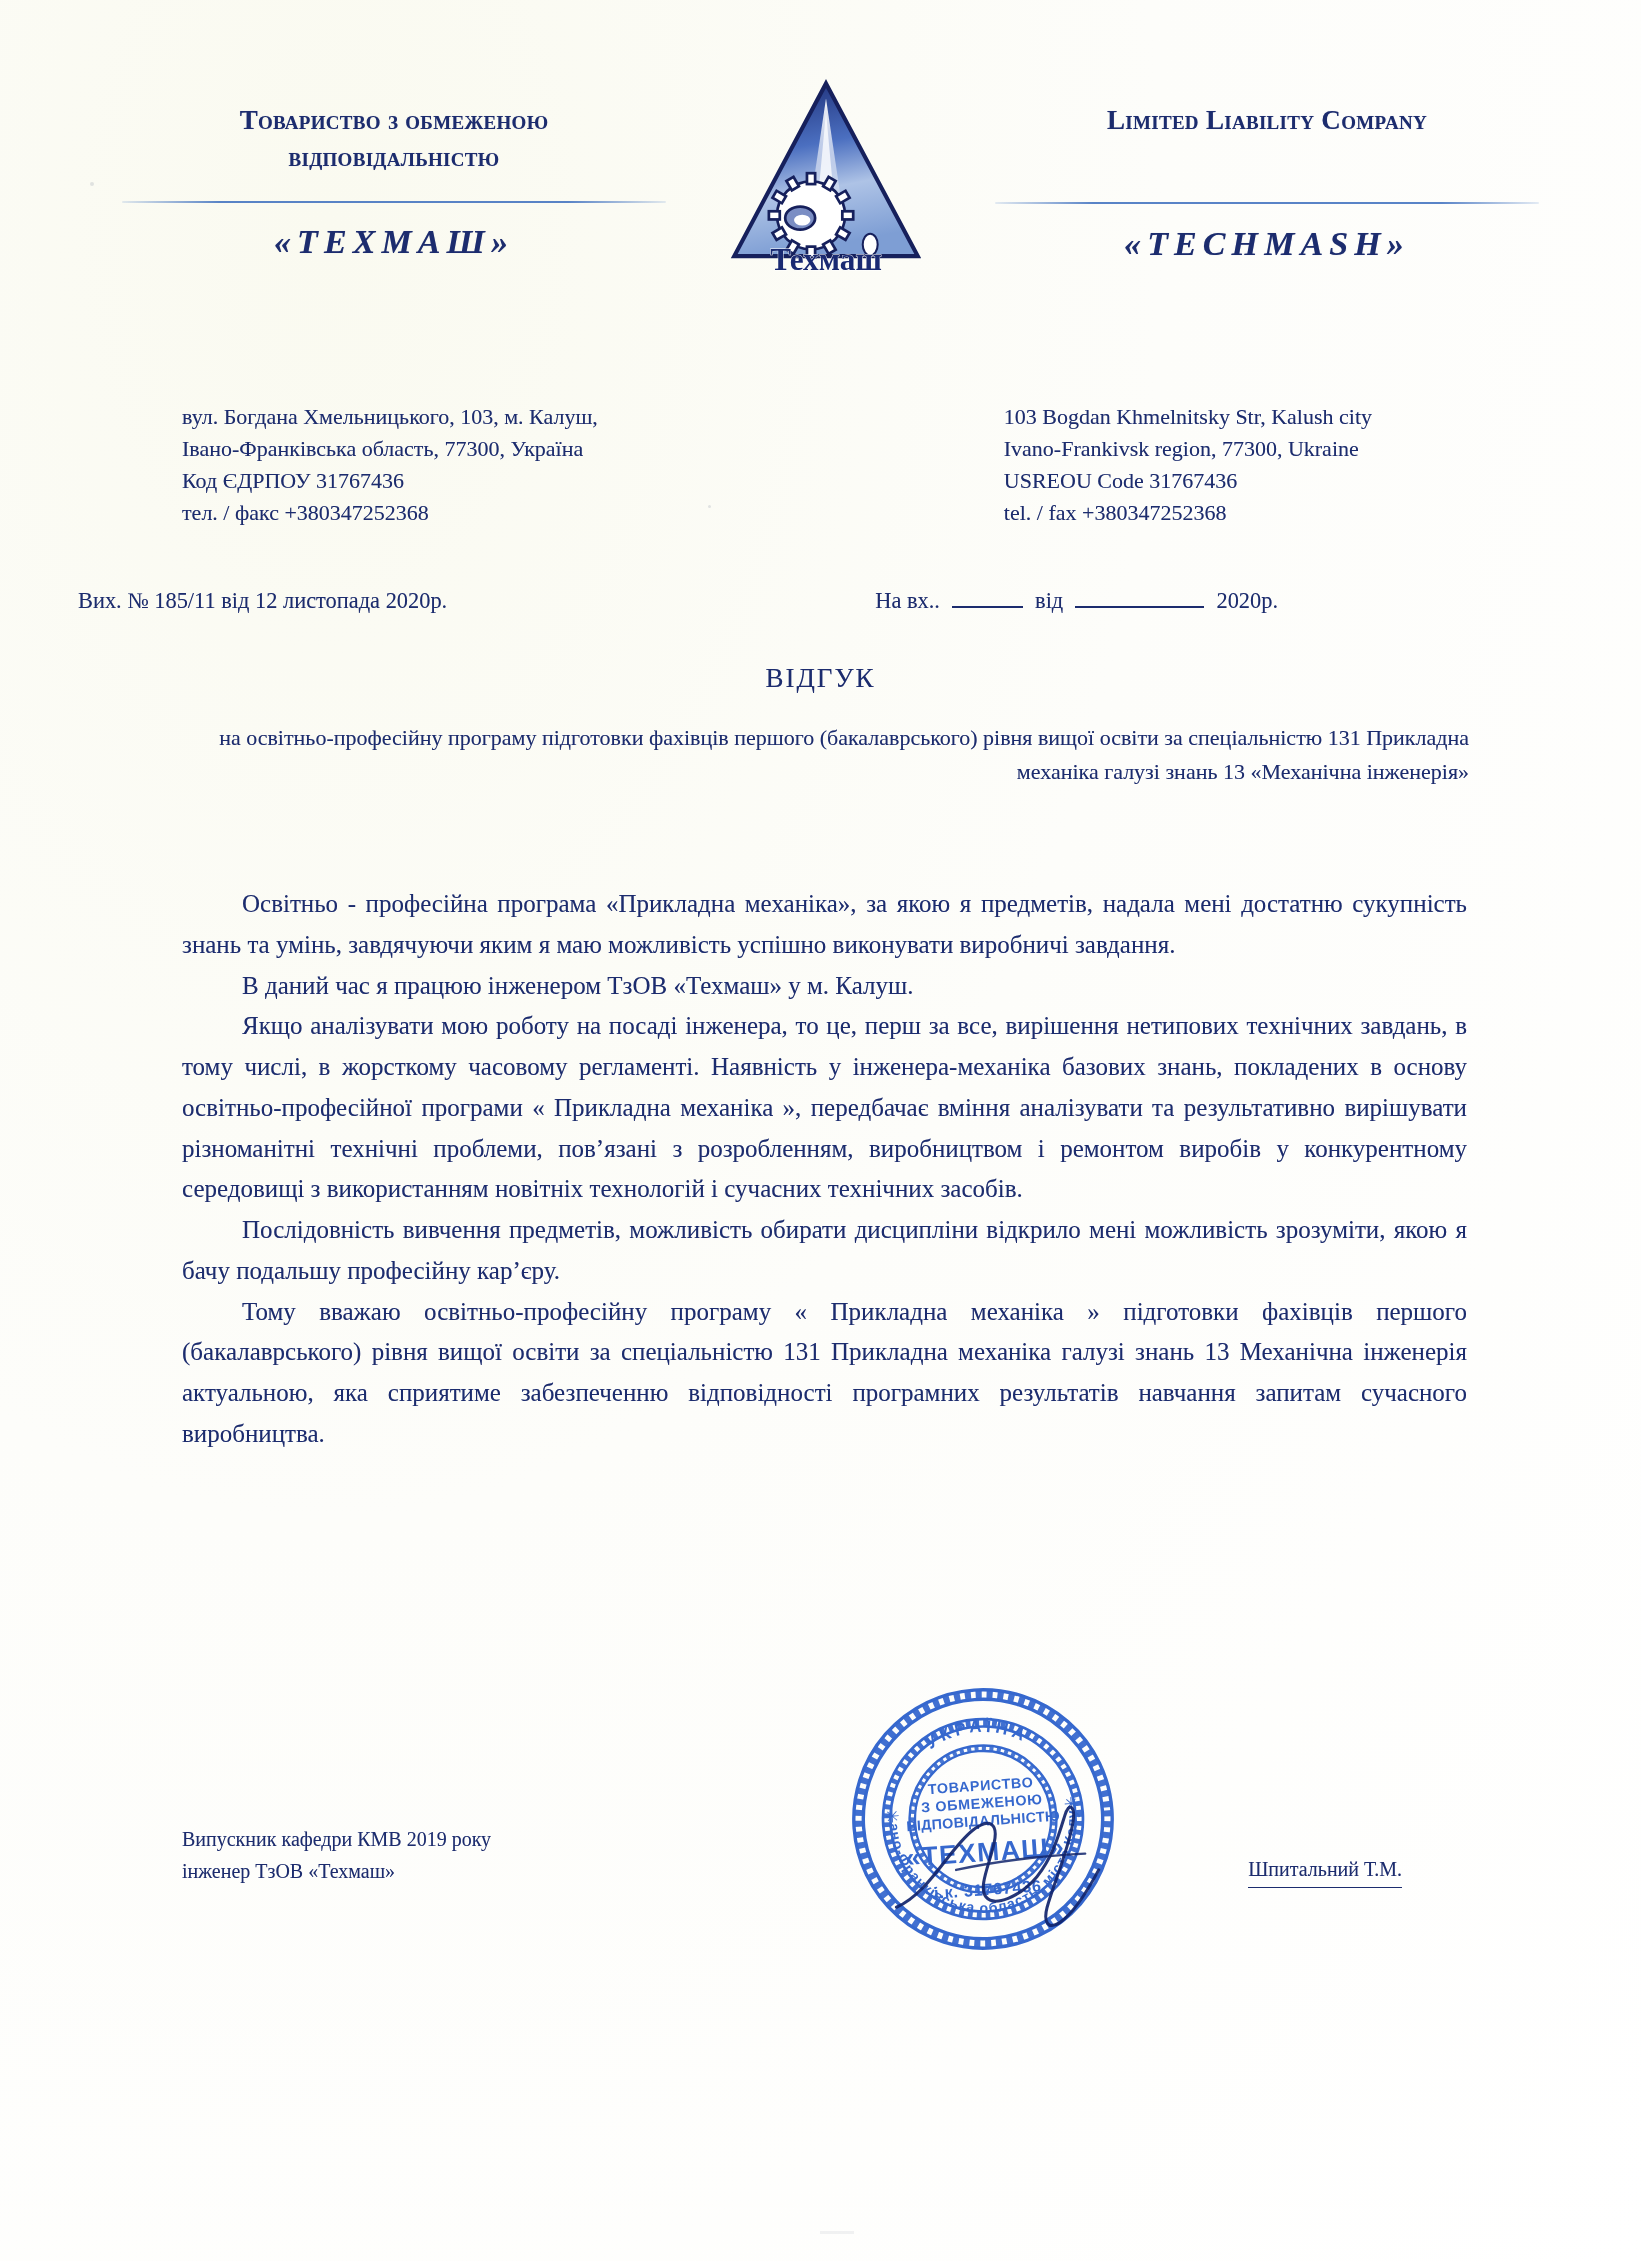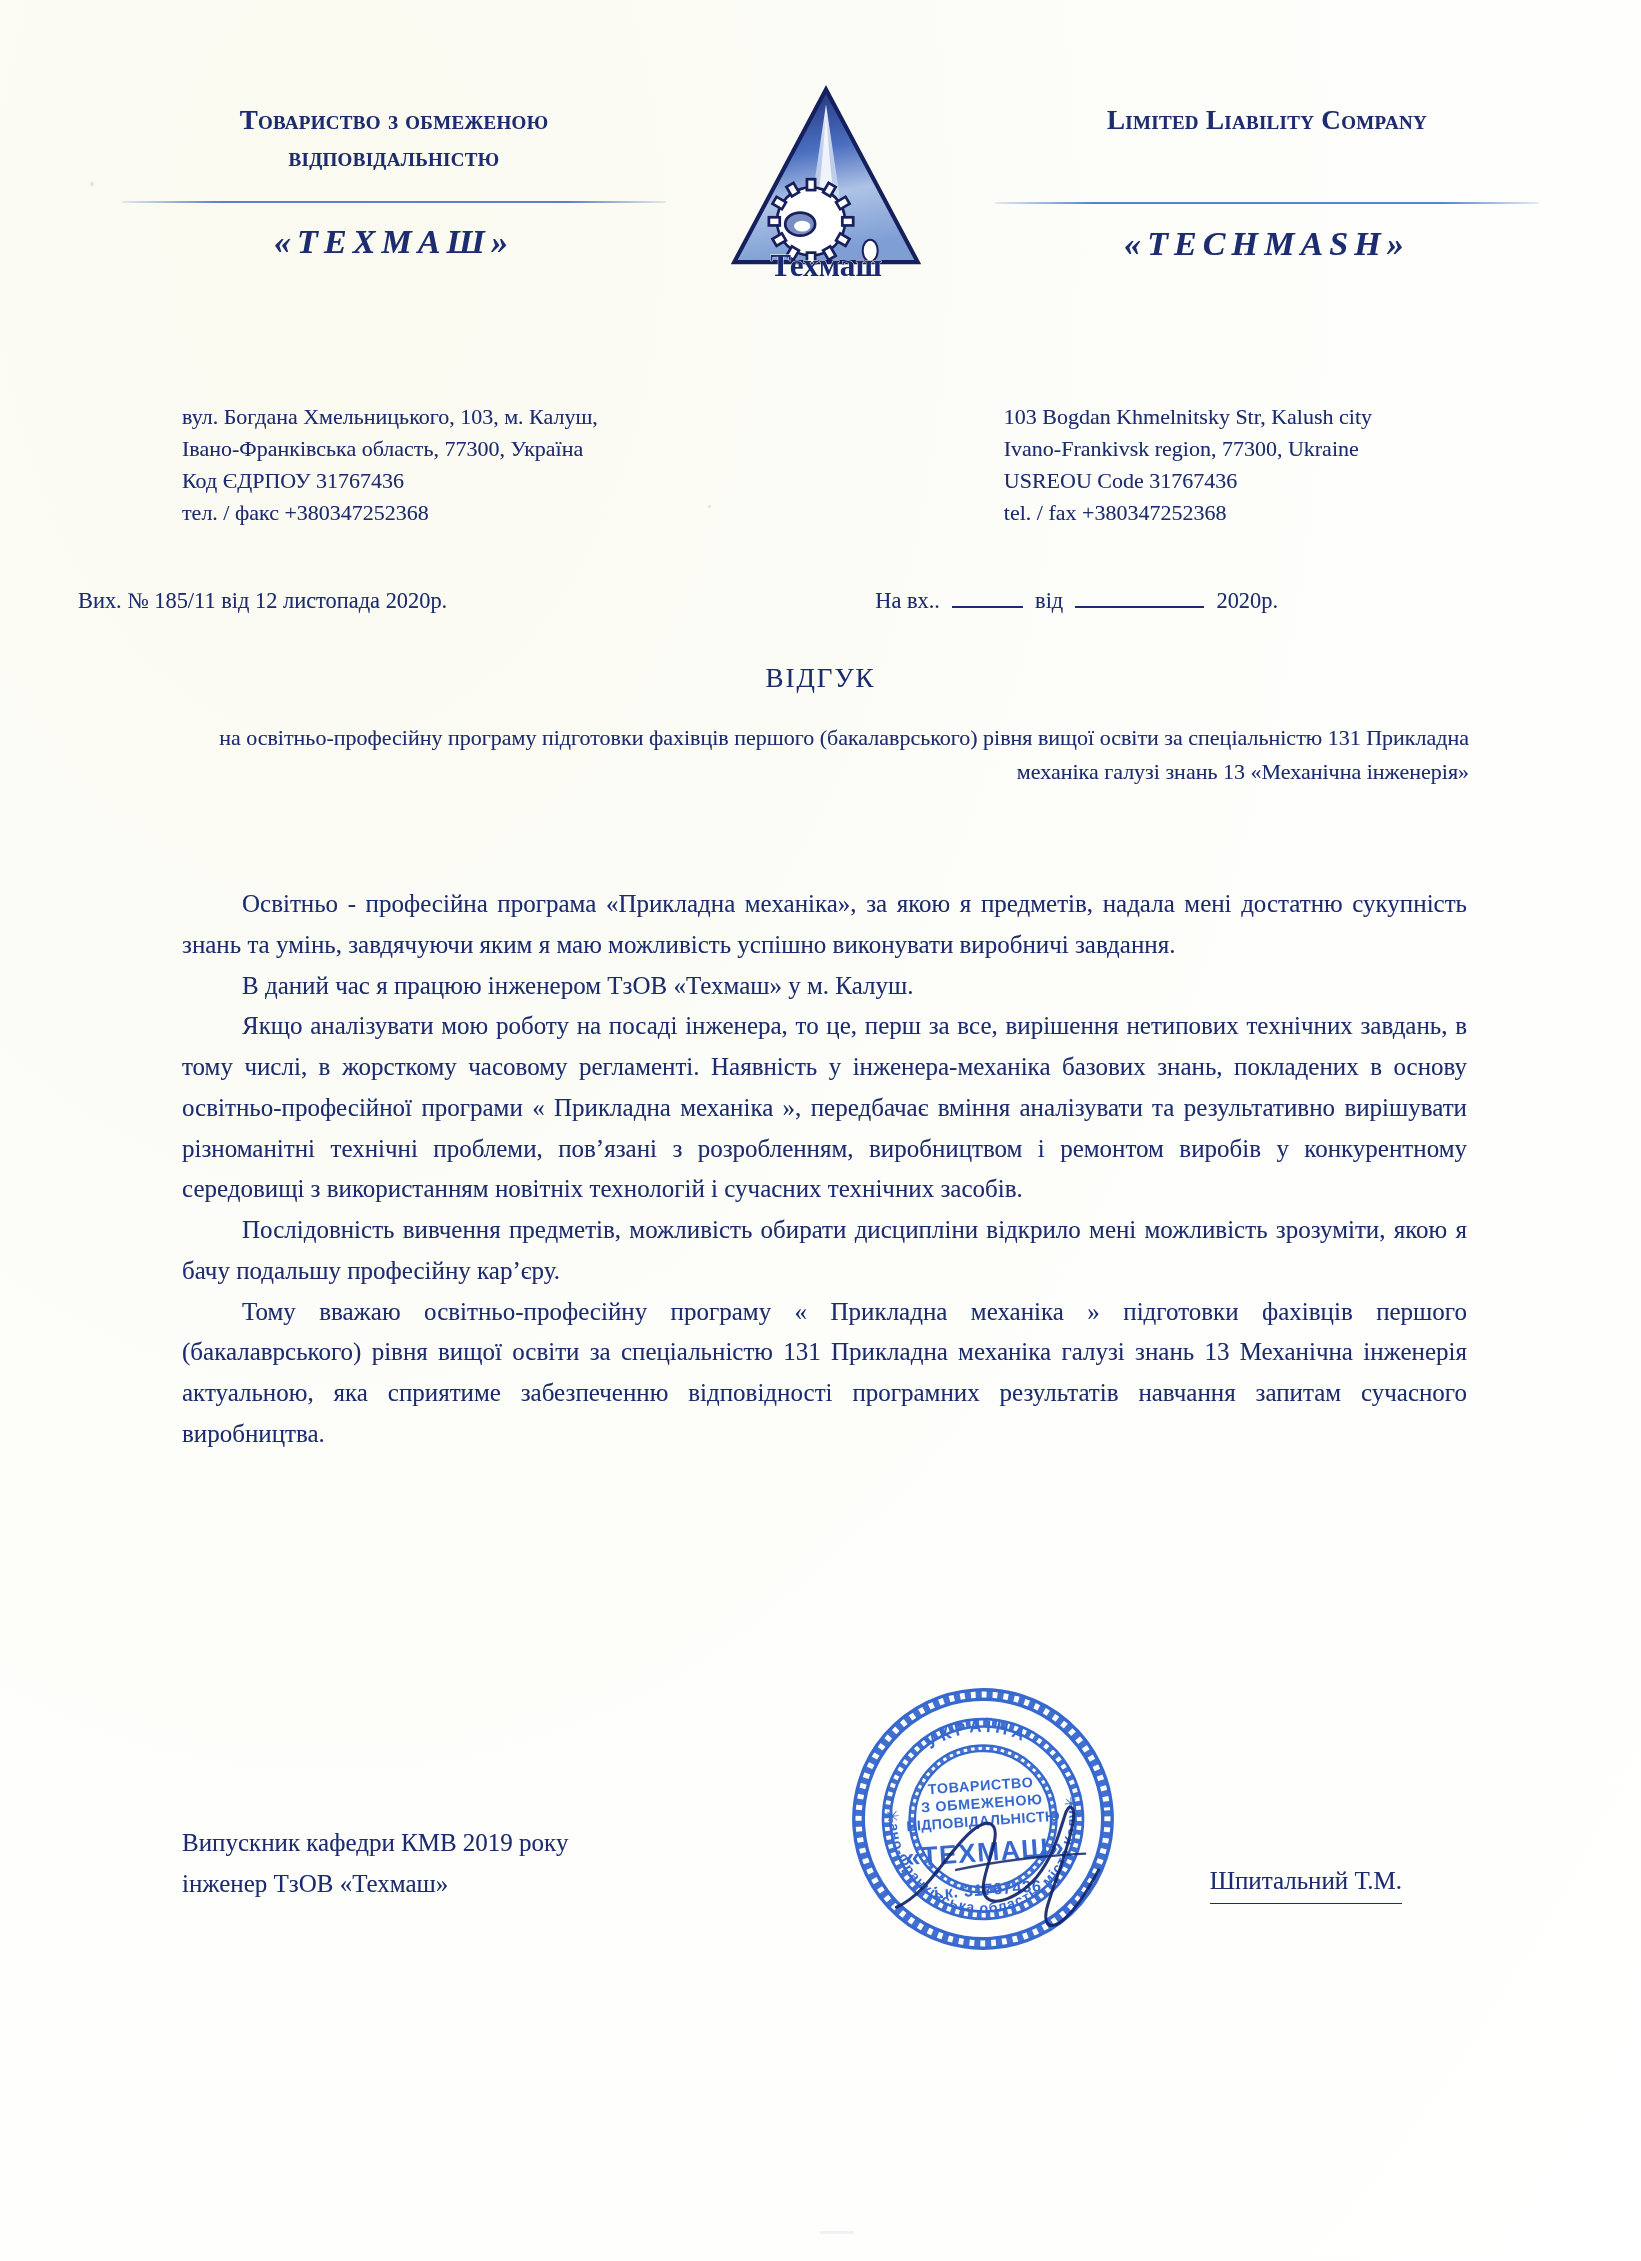--- a/index.html
+++ b/index.html
@@ -66,21 +66,21 @@
     font-style: italic;
     font-size: 34px;
     letter-spacing: 6.1px;
     color: #1c2c6e;
     text-shadow: 0 0 0.7px rgba(28,44,110,0.4);
   }
 
   .logo {
     position: absolute;
     left: 724px;
-    top: 77px;
+    top: 71px;
     width: 204px;
     height: 218px;
   }
 
   .addresses {
     position: absolute;
     top: 401px;
     left: 0; right: 0;
     display: flex;
     justify-content: space-between;
@@ -164,21 +164,21 @@
     margin: 0;
     text-indent: 60px;
   }
 
   .signature {
     position: absolute;
     top: 1823px;
     left: 182px;
     width: 1285px;
     color: #1c2c6e;
-    font-size: 25px;
+    font-size: 20px;
     line-height: 1.62;
     font-family: "Liberation Serif", "DejaVu Serif", serif;
     text-shadow: 0 0 0.4px rgba(28,44,110,0.28);
   }
   .sig-row {
     display: flex;
     justify-content: space-between;
     align-items: baseline;
   }
   .sig-left { white-space: pre-line; }

